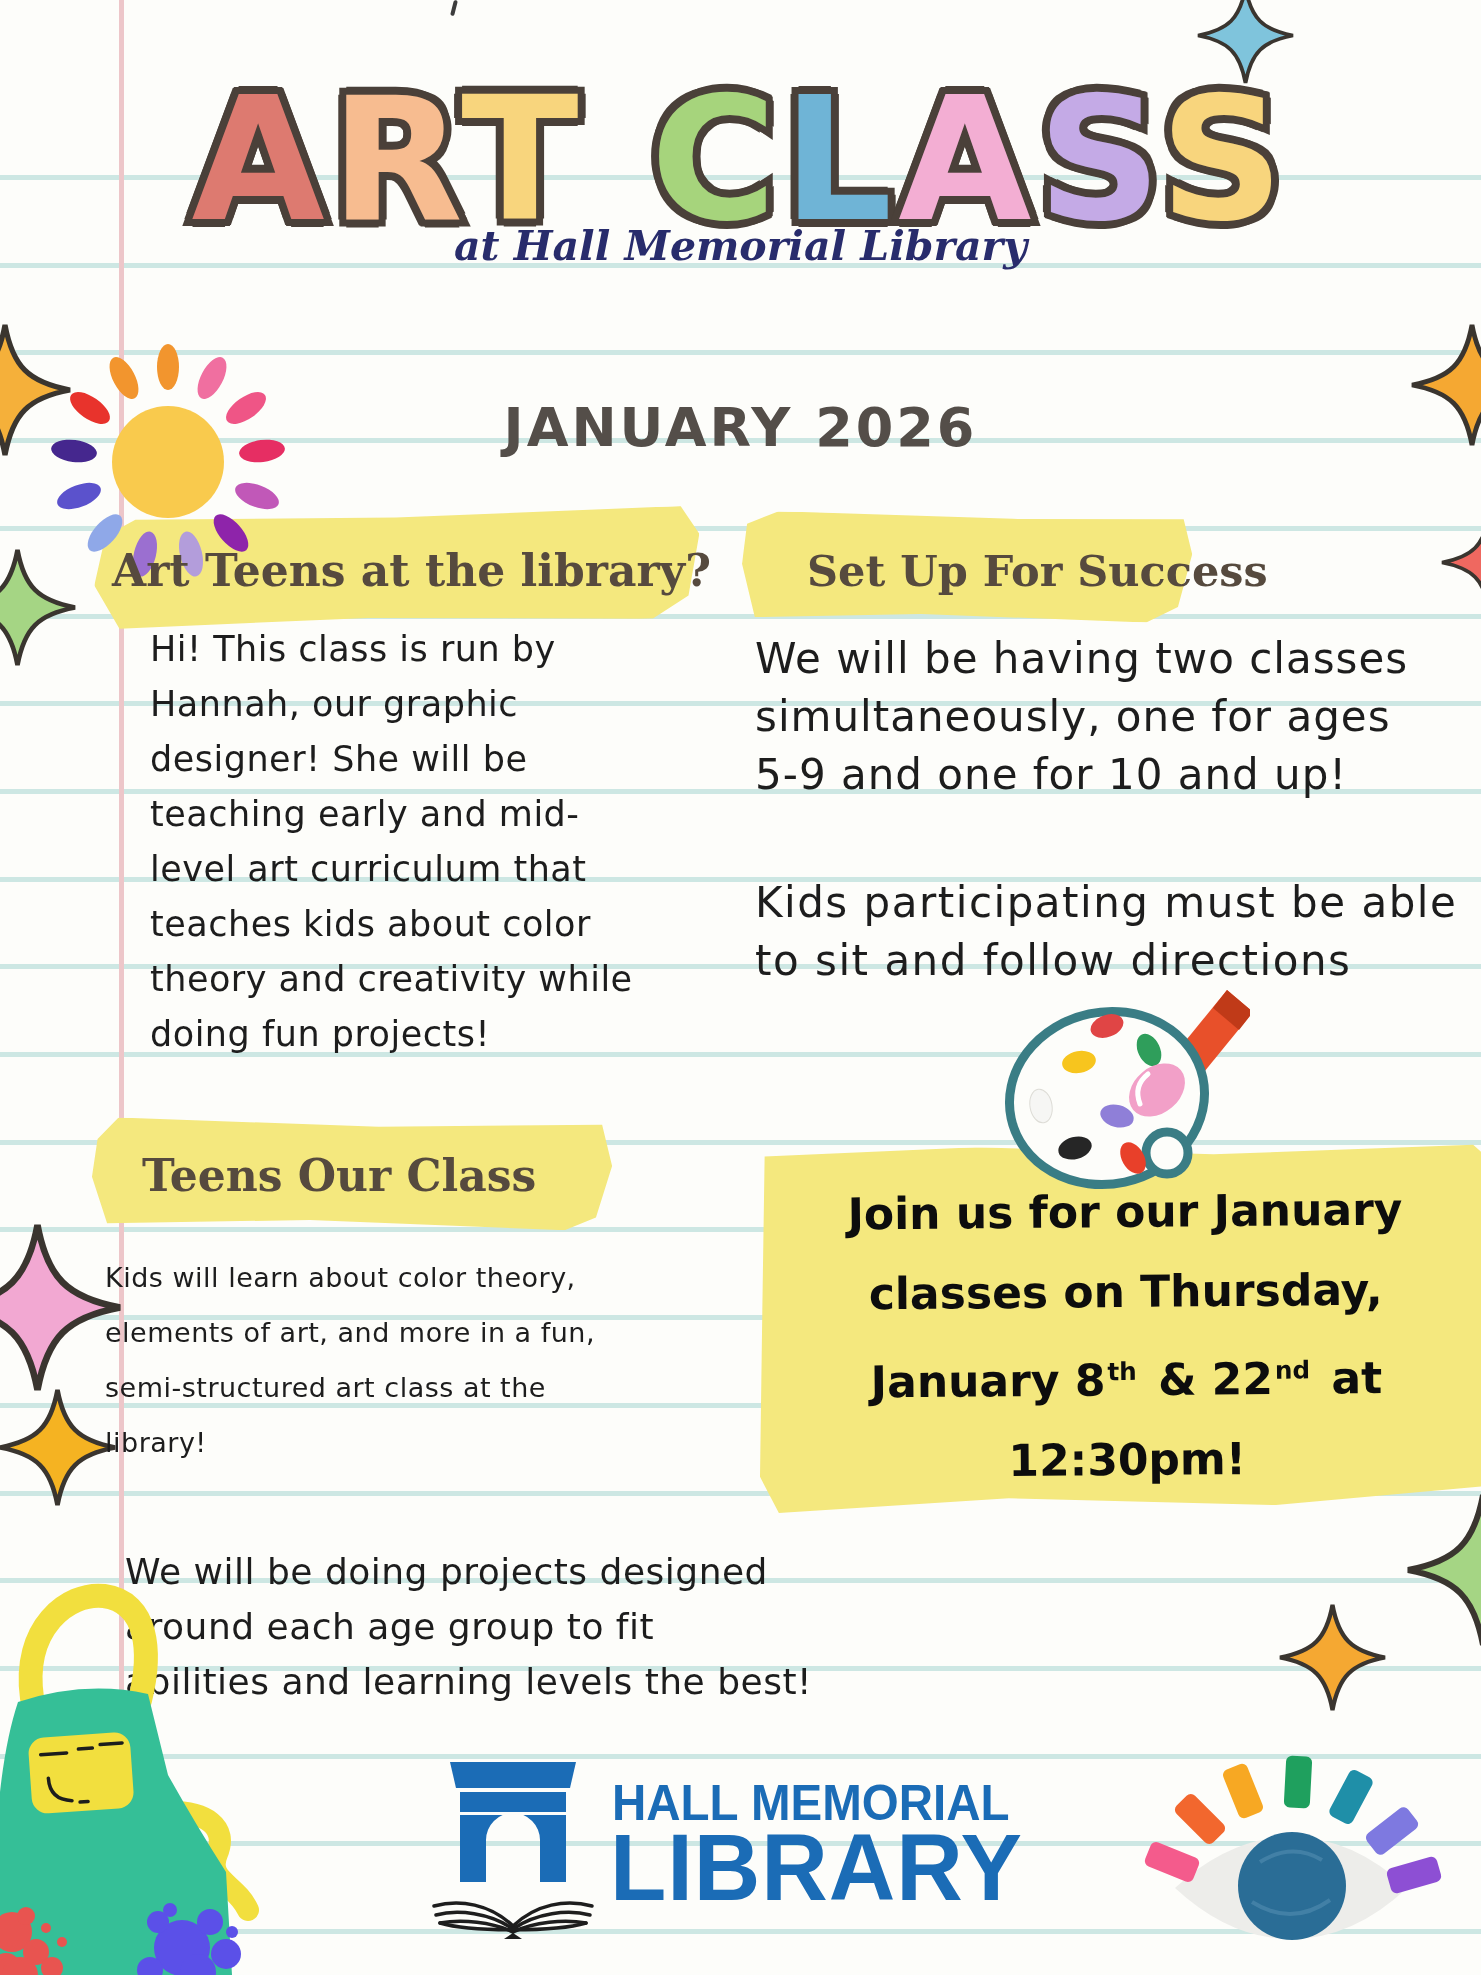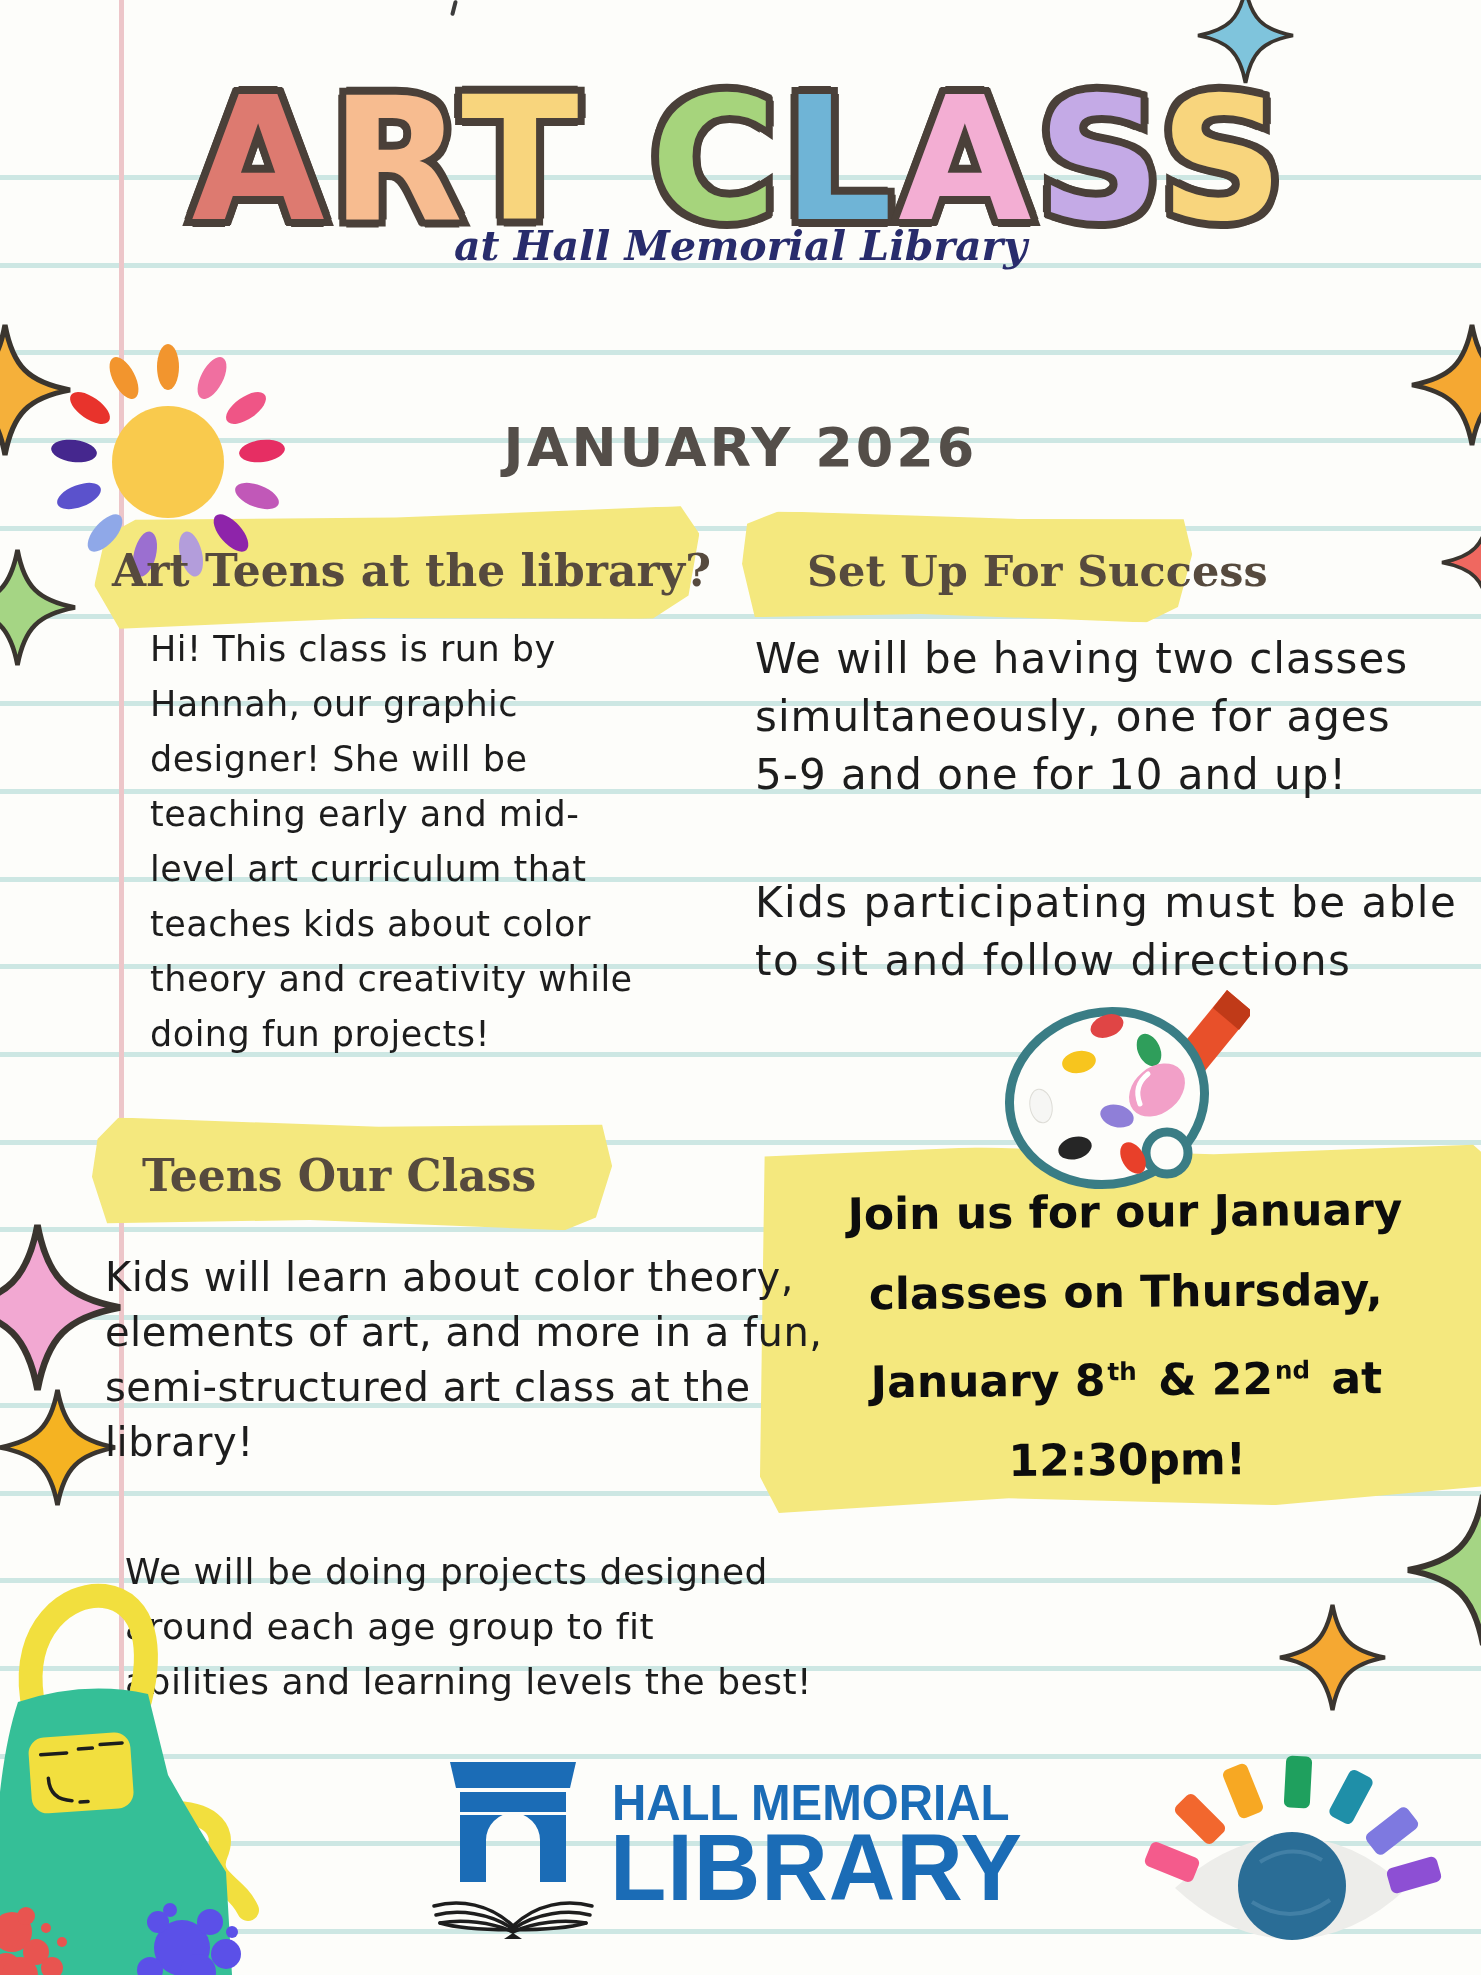--- a/index.html
+++ b/index.html
@@ -28,21 +28,21 @@
     -webkit-text-stroke:14px var(--title-outline,#4a4039);
     text-shadow: 6px 6px 0 var(--title-outline,#4a4039), -6px 6px 0 var(--title-outline,#4a4039),
       6px -6px 0 var(--title-outline,#4a4039), -6px -6px 0 var(--title-outline,#4a4039),
       8px 0 0 var(--title-outline,#4a4039), -8px 0 0 var(--title-outline,#4a4039),
       0 8px 0 var(--title-outline,#4a4039), 0 -8px 0 var(--title-outline,#4a4039); }
 
   .subtitle { position:absolute; left:0; top:222px; width:100%; text-align:center;
     font-family:"DejaVu Serif", serif; font-style:italic; font-weight:bold;
     font-size:41px; color:var(--subtitle-navy,#282c6c); z-index:3; }
   .date { position:absolute; left:0; top:396px; width:100%; text-align:center;
-    font-weight:bold; font-size:54px; color:var(--date-gray,#544e49); letter-spacing:3px; z-index:3;margin-top:20px; }
+    font-weight:bold; font-size:54px; color:var(--date-gray,#544e49); letter-spacing:3px; z-index:3; }
 
   .sun { position:absolute; left:58px; top:344px; width:220px; height:236px; z-index:3; }
   .sun-core { position:absolute; left:54px; top:62px; width:112px; height:112px; border-radius:50%;
     background:var(--sun-core,#f9ca4d); }
   .sun-ray { position:absolute; width:46px; height:22px; border-radius:50%; }
 
   .hl { position:absolute; background:var(--highlight-yellow,#f4e87e); z-index:2; }
   #hl-intro { left:94px; top:512px; width:606px; height:112px; transform:rotate(-1.2deg);
     clip-path:polygon(2% 16%,7% 2%,50% 5%,97% 0%,100% 25%,98% 80%,92% 100%,45% 94%,4% 99%,0% 60%); }
   #hl-setup { left:742px; top:514px; width:450px; height:106px; transform:rotate(0.8deg);
@@ -53,21 +53,21 @@
   .h2 { position:absolute; margin:0; font-family:"DejaVu Serif", serif; font-weight:bold;
     color:var(--heading-brown,#564a3e); z-index:3; white-space:nowrap; }
   #h-intro { left:112px; top:545px; font-size:44px; }
   #h-setup { left:775px; top:546px; font-size:43px;margin-left:32px; }
   #h-about { left:142px; top:1150px; font-size:44px; }
 
   .body-text { position:absolute; margin:0; white-space:pre-line; color:var(--body-text,#1d1d1d); z-index:3; }
   #p-intro   { left:150px; top:622px;  width:600px; font-size:35px; line-height:55px; letter-spacing:0.5px; }
   #p-setup-1 { left:755px; top:630px;  width:790px; font-size:42px; line-height:58px; letter-spacing:1px; }
   #p-setup-2 { left:755px; top:874px;  width:790px; font-size:42px; line-height:58px; letter-spacing:1.5px; }
-  #p-about-1 { left:105px; top:1250px; width:720px; font-size:40px; line-height:55px; letter-spacing:0.5px; }
+  #p-about-1 { left:105px; top:1250px; width:720px; font-size:27px; line-height:55px; letter-spacing:0.5px; }
   #p-about-2 { left:125px; top:1544px; width:780px; font-size:36px; line-height:55px; letter-spacing:0.5px; }
 
   .announce {
     position:absolute; left:755px; top:1146px; width:742px; height:364px;
     background:var(--highlight-yellow,#f4e87e); z-index:2; transform:rotate(-0.5deg);
     clip-path:polygon(1.5% 2%,30% 0%,62% 2.5%,97% 0.5%,100% 6%,99.4% 50%,100% 94%,70% 99%,34% 96.5%,3% 100%,0.5% 90%,1% 45%);
     box-sizing:border-box; padding-top:26px; text-align:center;
     font-weight:bold; color:#0d0d0d; font-size:44px; line-height:80px;
   }
   .announce sup { font-size:0.56em; vertical-align:0.62em; margin:0 6px 0 2px; font-weight:bold; }

